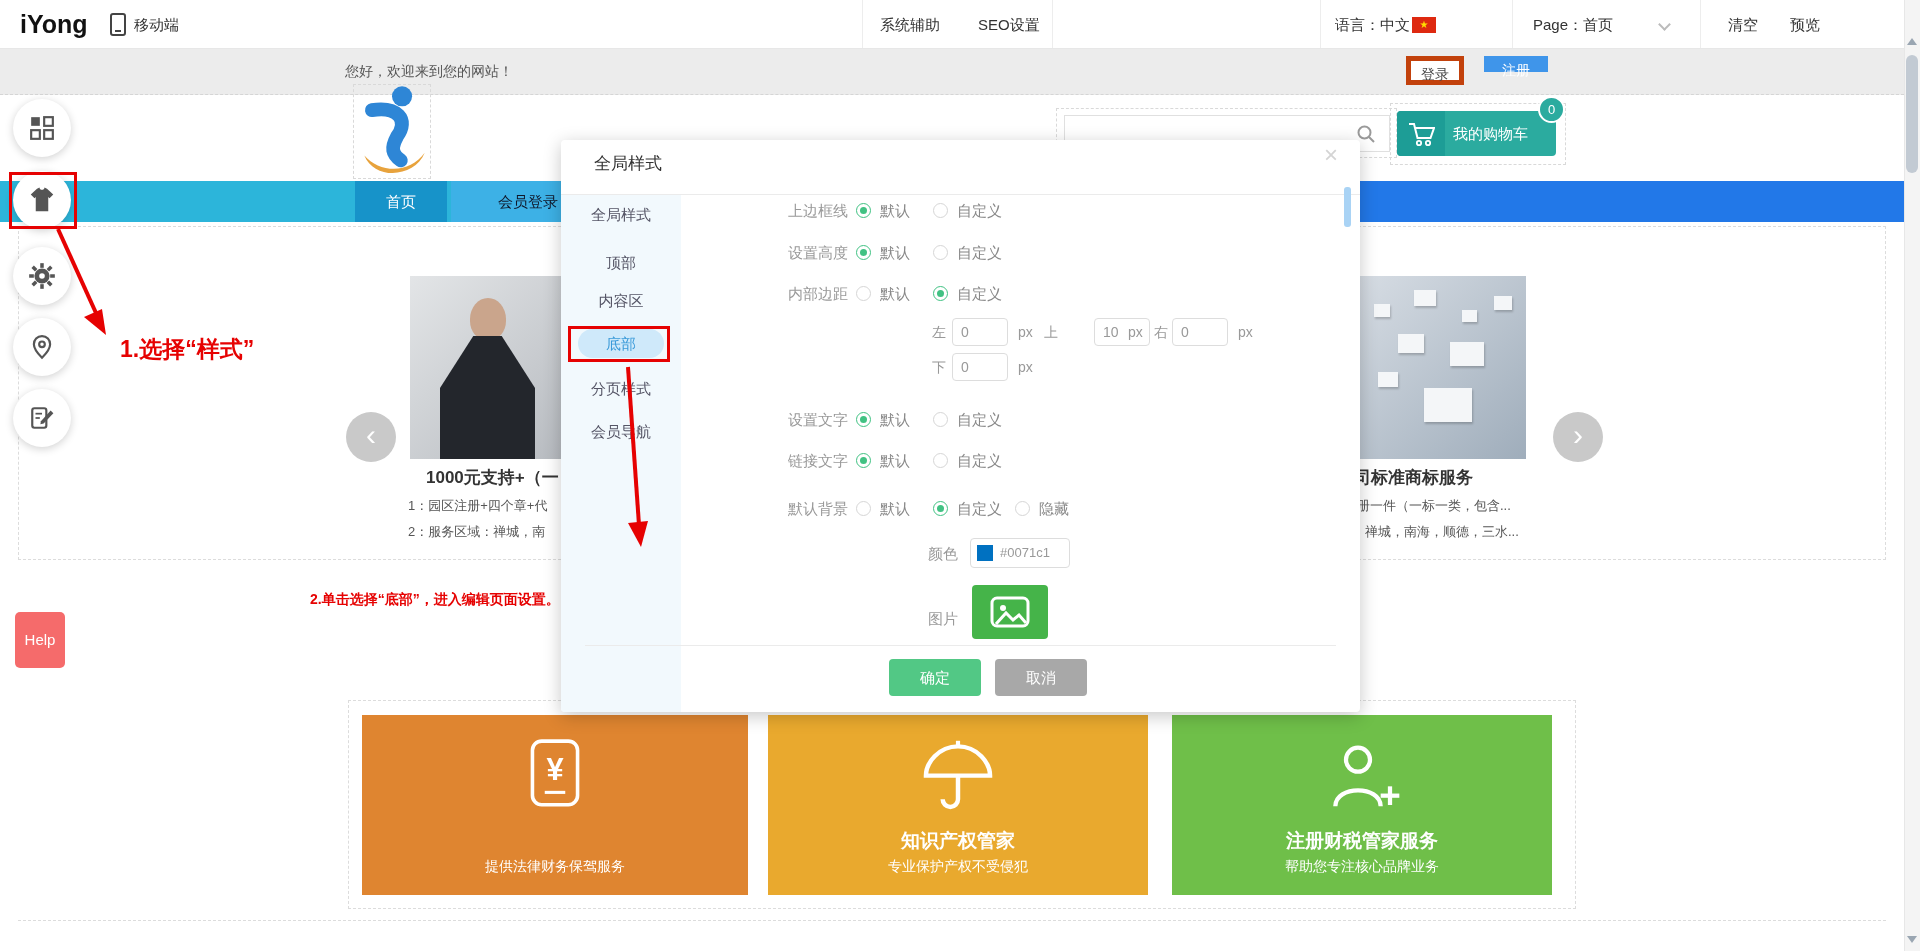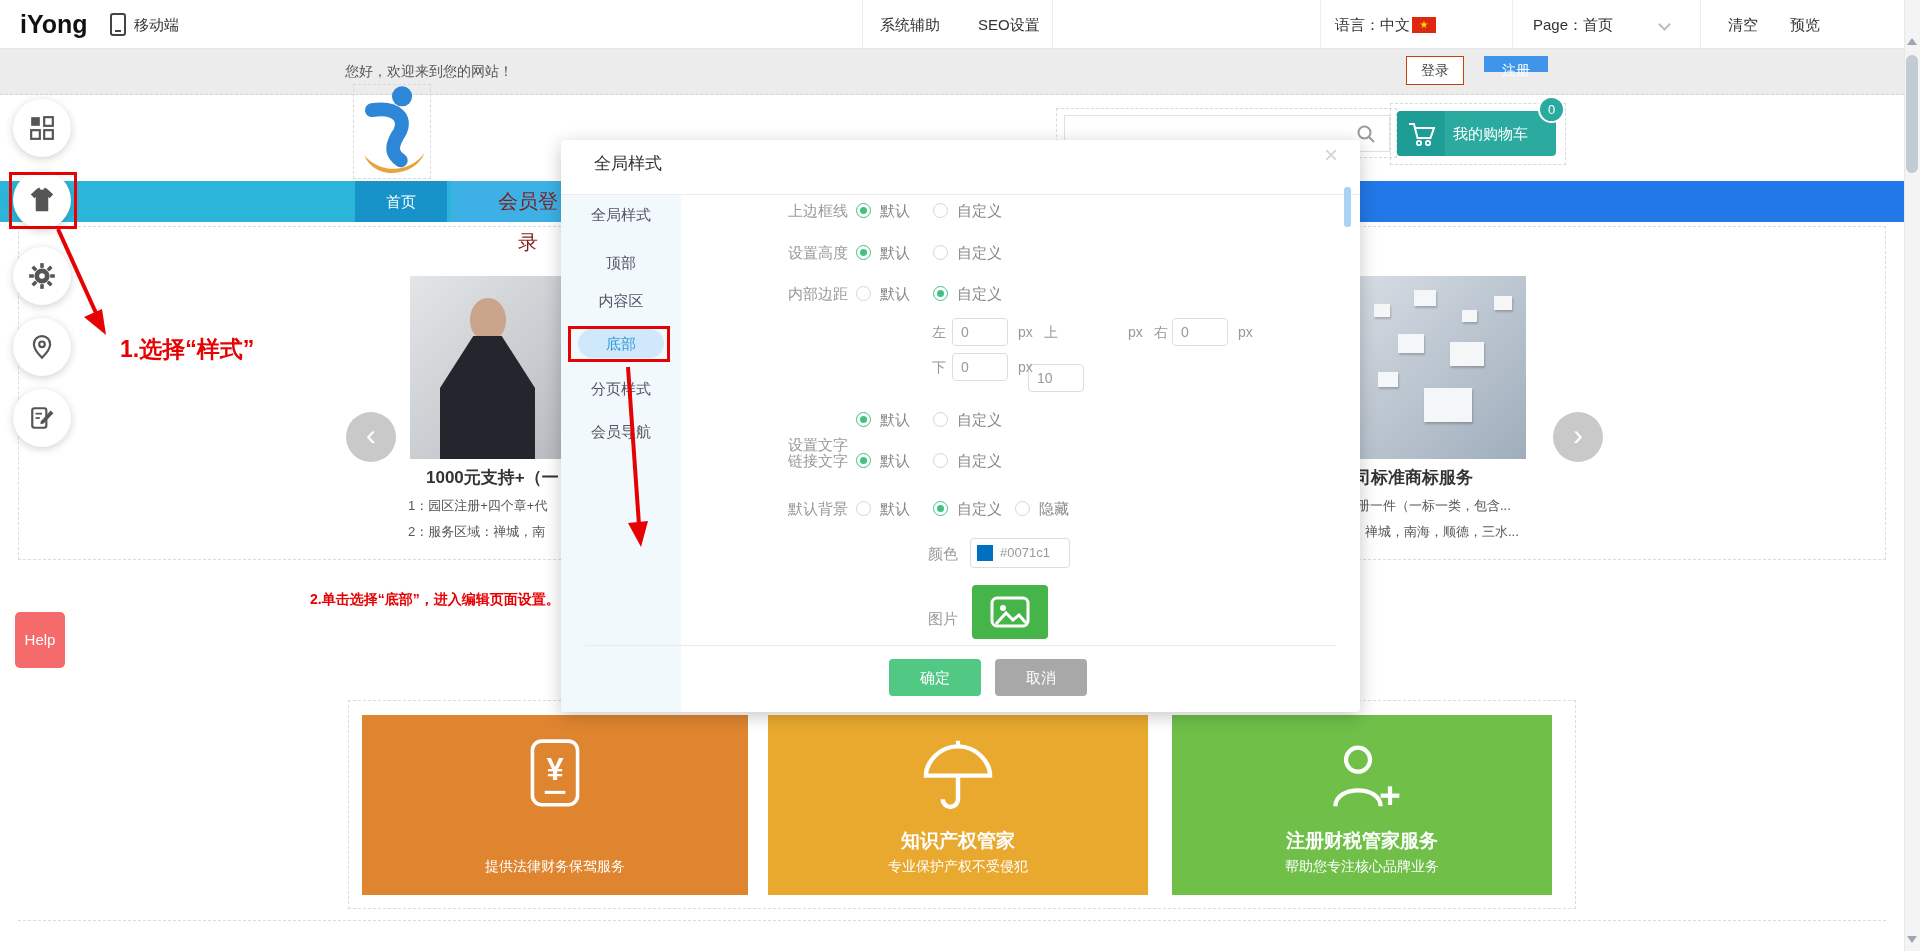--- a/index.html
+++ b/index.html
@@ -15,39 +15,39 @@
   .phone-ic:after { content:""; position:absolute; left:3px; bottom:2px; width:6px; height:2px; background:#444; }
   .tb-item { top:16px; font-size:15px; color:#333; }
   .tb-div { top:0; width:1px; height:48px; background:#ededed; }
   .flag { left:1412px; top:17px; width:24px; height:16px; background:#de2910; color:#ffde00; font-size:10px; line-height:16px; text-align:center; }
   .chev { left:1660px; top:20px; width:9px; height:9px; border-right:2px solid #bbb; border-bottom:2px solid #bbb; transform:rotate(45deg); }
   .btn-save { left:1849px; top:9px; width:62px; height:33px; background:#3f95ea; border-radius:4px; color:#fff; font-size:15px; text-align:center; line-height:33px; }
 
   
   .welcome { left:0; top:49px; width:1904px; height:46px; background:#ececec; border-bottom:1px dashed #d5d5d5; z-index:5; }
   .welcome-text { left:345px; top:63px; font-size:14px; color:#555; z-index:6; }
-  .btn-login { left:1406px; top:56px; width:58px; height:29px; background:#fff; border:1px solid #c2410c; color:#444; font-size:14px; text-align:center; line-height:27px; z-index:6; }
+  .btn-login { left:1406px; top:56px; width:58px; height:29px; background:#fff; border:5px solid #c2410c; color:#444; font-size:14px; text-align:center; line-height:27px; z-index:6; }
   .btn-reg { left:1484px; top:56px; width:64px; height:16px; background:#3f95ea; color:#fff; font-size:14px; text-align:center; line-height:29px; z-index:6; }
 
   
   .dashed { border:1px dashed #d9d9d9; }
   .logo-box { left:353px; top:84px; width:78px; height:95px; z-index:6; }
   .search-box { left:1056px; top:108px; width:341px; height:50px; z-index:6; }
   .search-input { left:1064px; top:115px; width:326px; height:37px; border:1px solid #e0e0e0; background:#fff; font-size:14px; color:#333; padding:0 30px 0 10px; }
   .mag { left:1356px; top:124px; width:20px; height:20px; z-index:7; }
   .cart-box { left:1390px; top:103px; width:176px; height:62px; z-index:6; }
   .cart-btn { left:1397px; top:111px; width:159px; height:45px; border-radius:4px; overflow:hidden; background:#2bab9f; z-index:7; }
   .cart-ic-zone { position:absolute; left:0; top:0; width:48px; height:45px; background:#1d9d96; }
   .cart-label { position:absolute; left:56px; top:0; width:100px; height:45px; color:#fff; font-size:15px; line-height:45px; }
   .cart-badge { left:1538px; top:96px; width:27px; height:27px; border-radius:50%; background:#2bab9f; border:2px solid #fff; color:#fff; font-size:13px; text-align:center; line-height:23px; z-index:8; }
 
   
   .nav-left { left:0; top:181px; width:561px; height:41px; background:#2cb5da; z-index:5; }
   .tab-home { left:355px; top:181px; width:92px; height:41px; background:#1793c9; color:#fff; font-size:15px; text-align:center; line-height:41px; z-index:6; }
-  .tab-member { left:451px; top:181px; width:110px; height:41px; background:#3db1e6; color:#7f1d1d; font-size:20px; text-align:center; line-height:41px; z-index:6;padding-left:44px; }
+  .tab-member { left:451px; top:181px; width:110px; height:41px; background:#3db1e6; color:#0f172a; font-size:15px; text-align:center; line-height:41px; z-index:6;padding-left:44px; }
   .nav-right { left:1360px; top:181px; width:544px; height:41px; background:#2278e8; z-index:5; }
 
   
   .tool { width:58px; height:58px; border-radius:50%; background:#fff; box-shadow:0 2px 8px rgba(0,0,0,.18); z-index:20; display:flex; align-items:center; justify-content:center; }
   .redbox { border:3px solid #e60202; background:transparent; z-index:60; }
 
   
   .sec-carousel { left:18px; top:226px; width:1868px; height:334px; border:1px dashed #dcdcdc; z-index:1; }
   .arrow-circ { width:50px; height:50px; border-radius:50%; background:#c9c9c9; color:#fff; font-size:30px; text-align:center; line-height:46px; z-index:6; }
   .prod-img-l { left:410px; top:276px; width:153px; height:183px; background:linear-gradient(135deg,#e3e5e7,#b7bbc0); overflow:hidden; z-index:4; }
@@ -298,30 +298,30 @@
   <div class="abs f-label" style="left:778px;top:285px">内部边距</div>
   <div class="abs radio" style="left:856px;top:286px"></div>
   <div class="abs r-label" style="left:880px;top:285px">默认</div>
   <div class="abs radio sel" style="left:933px;top:286px"></div>
   <div class="abs r-label" style="left:957px;top:285px">自定义</div>
 
   <div class="abs px-lab" style="left:932px;top:324px">左</div>
   <input class="px-input" style="left: 952px; top: 318px;" value="0">
   <div class="abs px-lab" style="left:1018px;top:324px">px</div>
   <div class="abs px-lab" style="left:1044px;top:324px">上</div>
-  <input class="px-input" style="left: 1028px; top: 318px; margin-top: 46px;" value="10">
+  <input class="px-input" style="left: 1094px; top: 318px;" value="10">
   <div class="abs px-lab" style="left:1128px;top:324px">px</div>
   <div class="abs px-lab" style="left:1154px;top:324px">右</div>
   <input class="px-input" style="left: 1172px; top: 318px;" value="0">
   <div class="abs px-lab" style="left:1238px;top:324px">px</div>
   <div class="abs px-lab" style="left:932px;top:359px">下</div>
   <input class="px-input" style="left: 952px; top: 353px;" value="0">
   <div class="abs px-lab" style="left:1018px;top:359px">px</div>
 
-  <div class="abs f-label" style="left:778px;top:436px">设置文字</div>
+  <div class="abs f-label" style="left:778px;top:411px">设置文字</div>
   <div class="abs radio sel" style="left:856px;top:412px"></div>
   <div class="abs r-label" style="left:880px;top:411px">默认</div>
   <div class="abs radio" style="left:933px;top:412px"></div>
   <div class="abs r-label" style="left:957px;top:411px">自定义</div>
 
   <div class="abs f-label" style="left:778px;top:452px">链接文字</div>
   <div class="abs radio sel" style="left:856px;top:453px"></div>
   <div class="abs r-label" style="left:880px;top:452px">默认</div>
   <div class="abs radio" style="left:933px;top:453px"></div>
   <div class="abs r-label" style="left:957px;top:452px">自定义</div>

